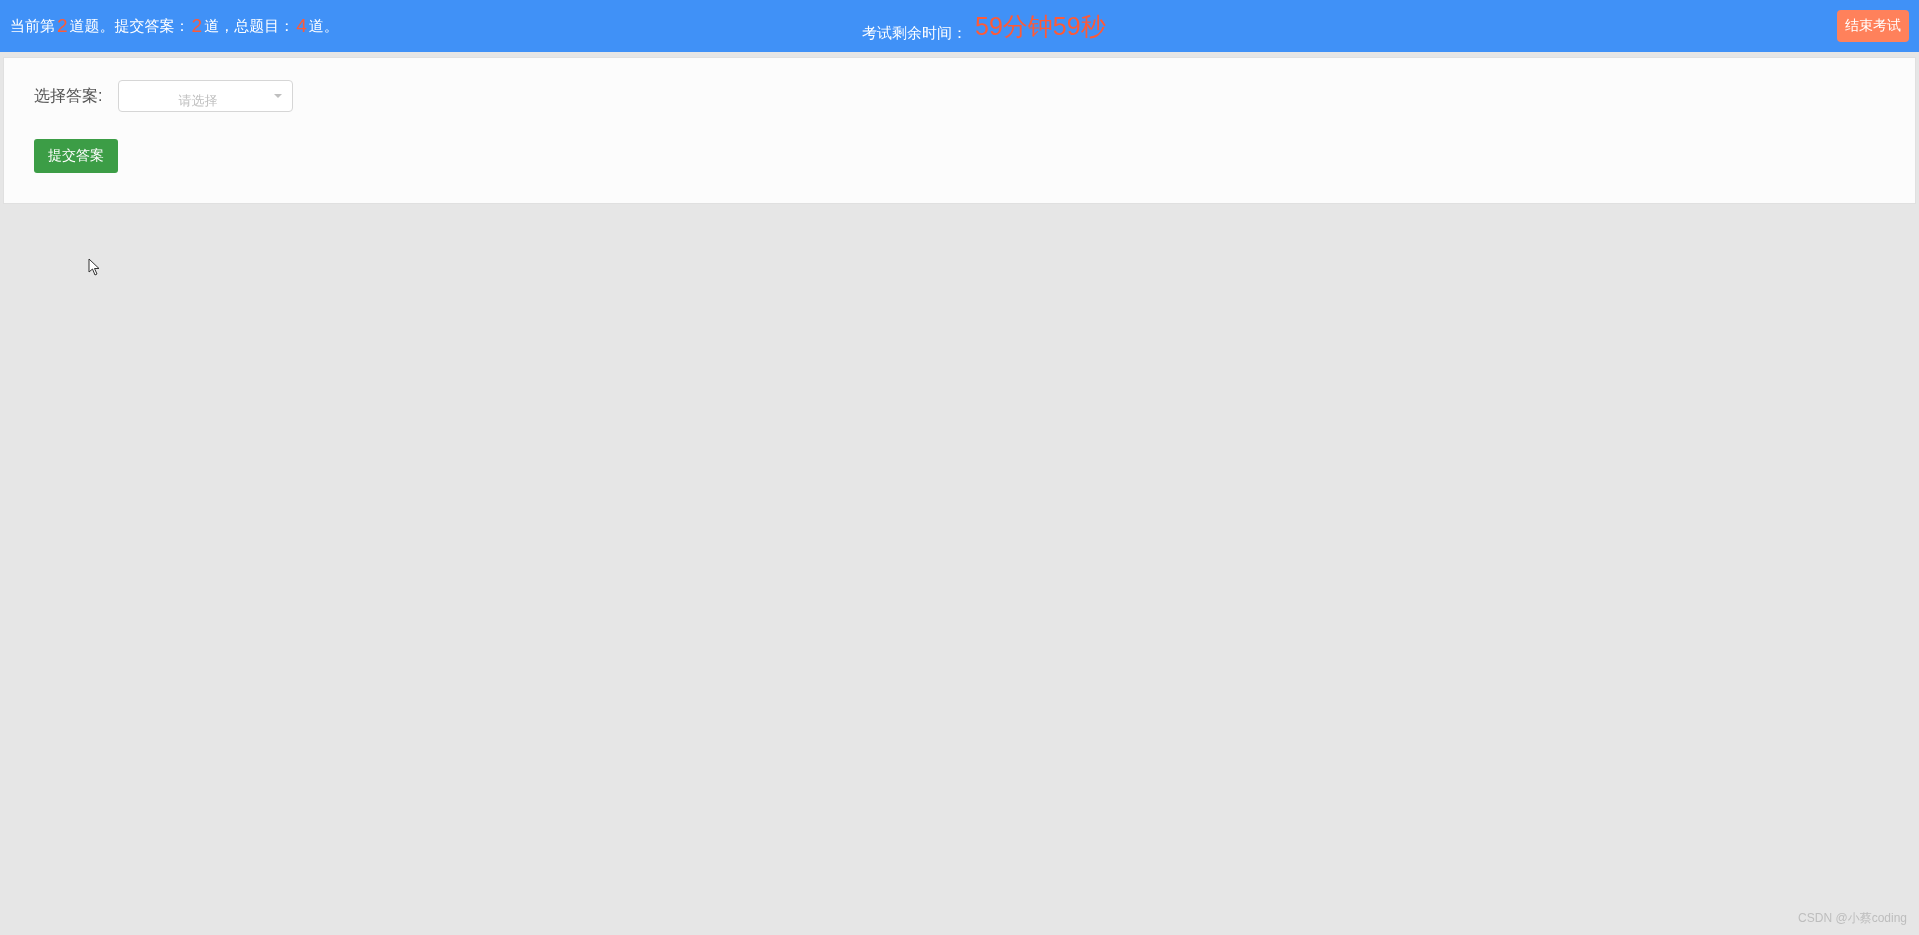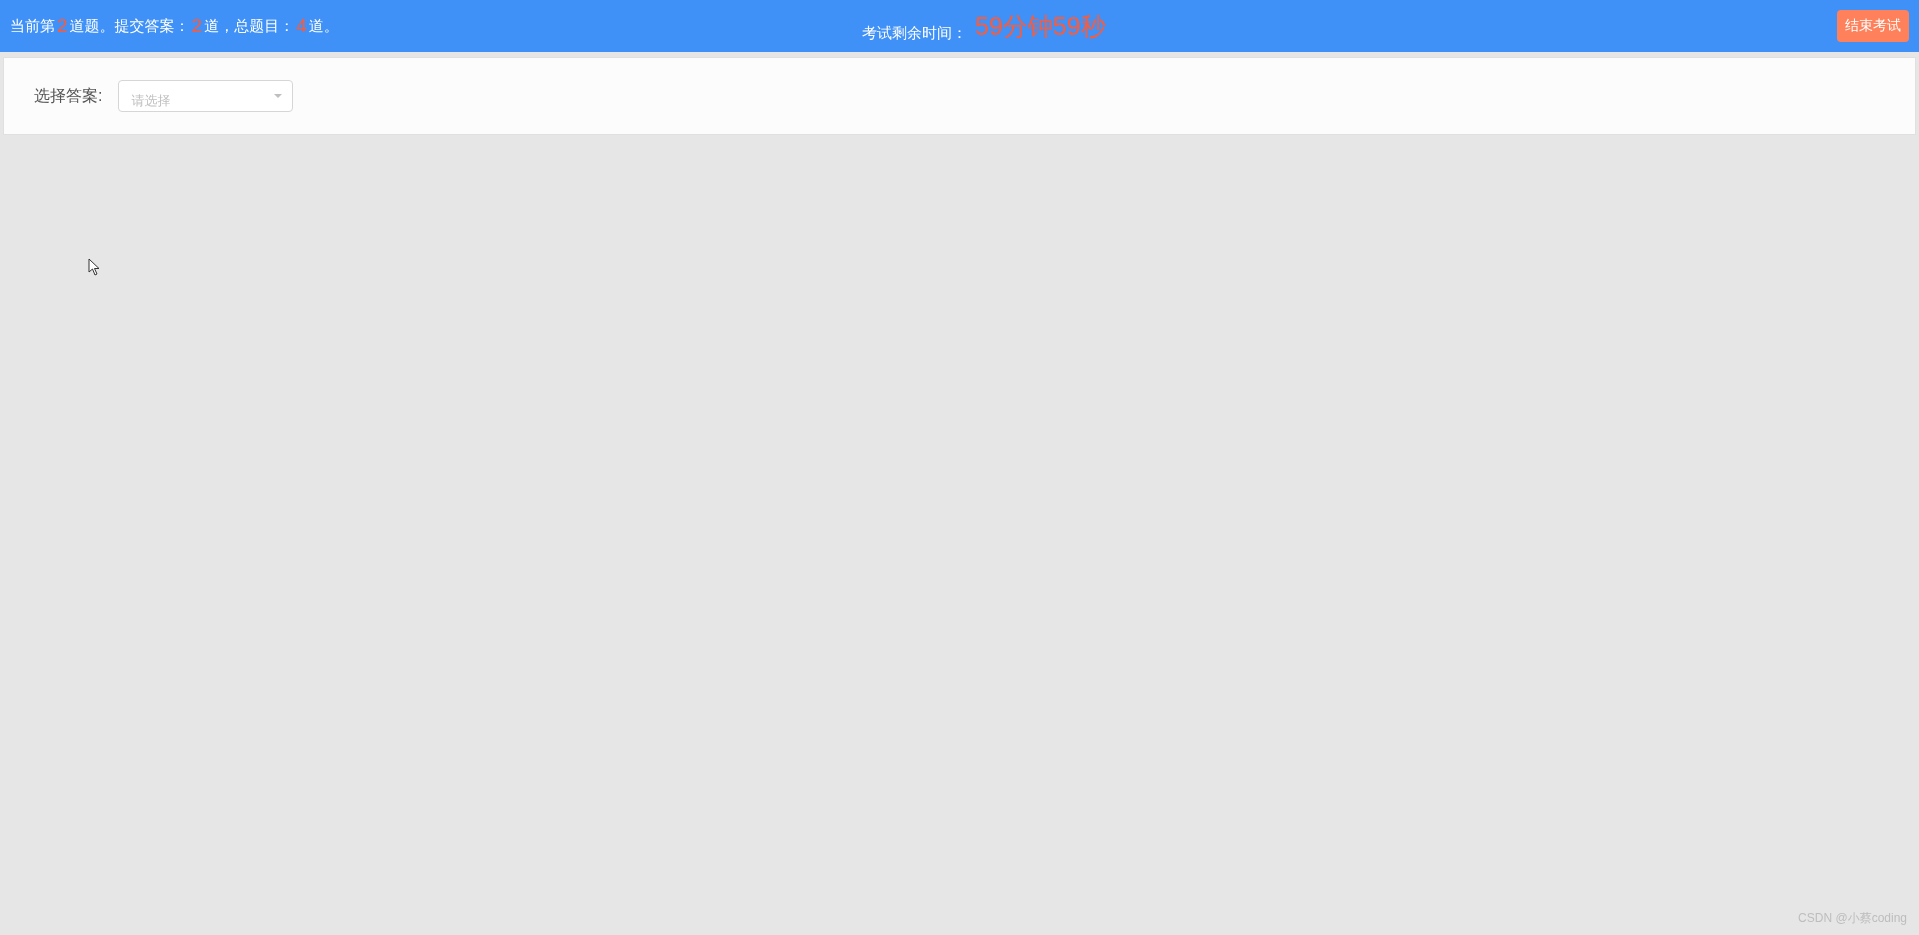--- a/index.html
+++ b/index.html
@@ -91,20 +91,21 @@
       height: 32px;
       border: 1px solid #d6d6d6;
       border-radius: 4px;
       background-color: #fff;
       padding: 10px 28px 0 12px;
       font-size: 13px;
       color: #bfbfbf;
       display: flex;
       align-items: center;
       cursor: pointer;
+      justify-content: center;
     }
     .select-arrow {
       position: absolute;
       right: 10px;
       top: 50%;
       transform: translateY(-50%);
       pointer-events: none;
     }
     .select-arrow svg {
       width: 10px;
@@ -167,20 +168,23 @@
       <div class="select-box">
         <span>请选择</span>
       </div>
       <span class="select-arrow">
         <svg viewBox="0 0 10 10">
             <path d="M1 3 L5 7 L9 3 Z"></path>
           </svg>
       </span>
     </div>
   </div>
+  <div class="submit-section">
+    <button class="submit-btn">提交答案</button>
+  </div>
 </div>
 
 <div class="cursor-icon">
   <svg width="14" height="18" viewBox="0 0 14 18">
     <path d="M1 1 L1 14 L4.5 11 L7 17 L9 16 L6.5 10.5 L11 10.5 Z" fill="#fff" stroke="#333" stroke-width="1"></path>
   </svg>
 </div>
 
 <div class="watermark">CSDN @小蔡coding</div>
 

